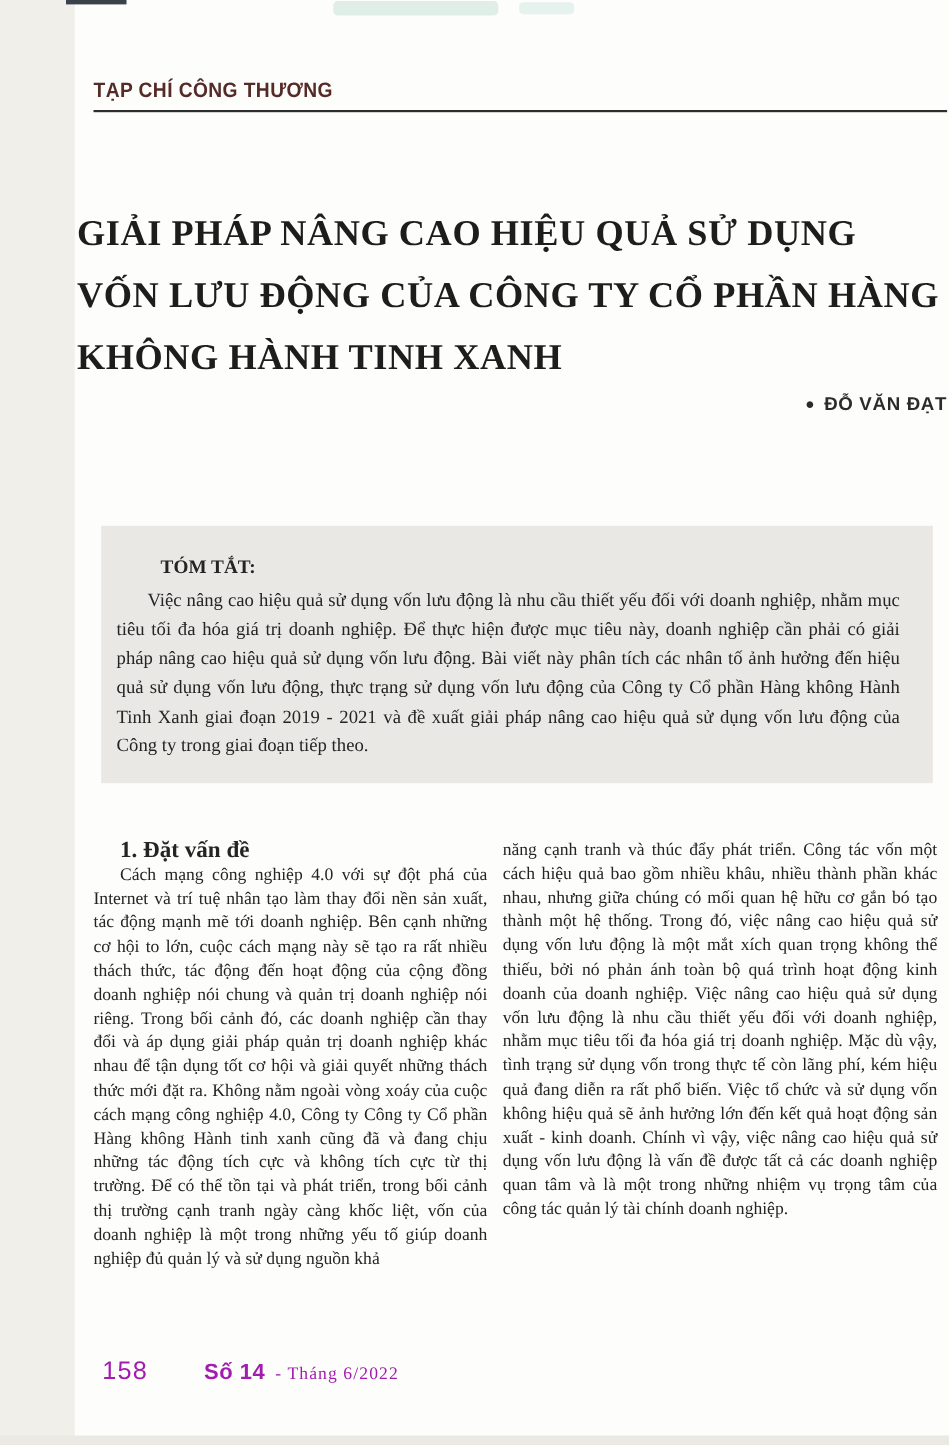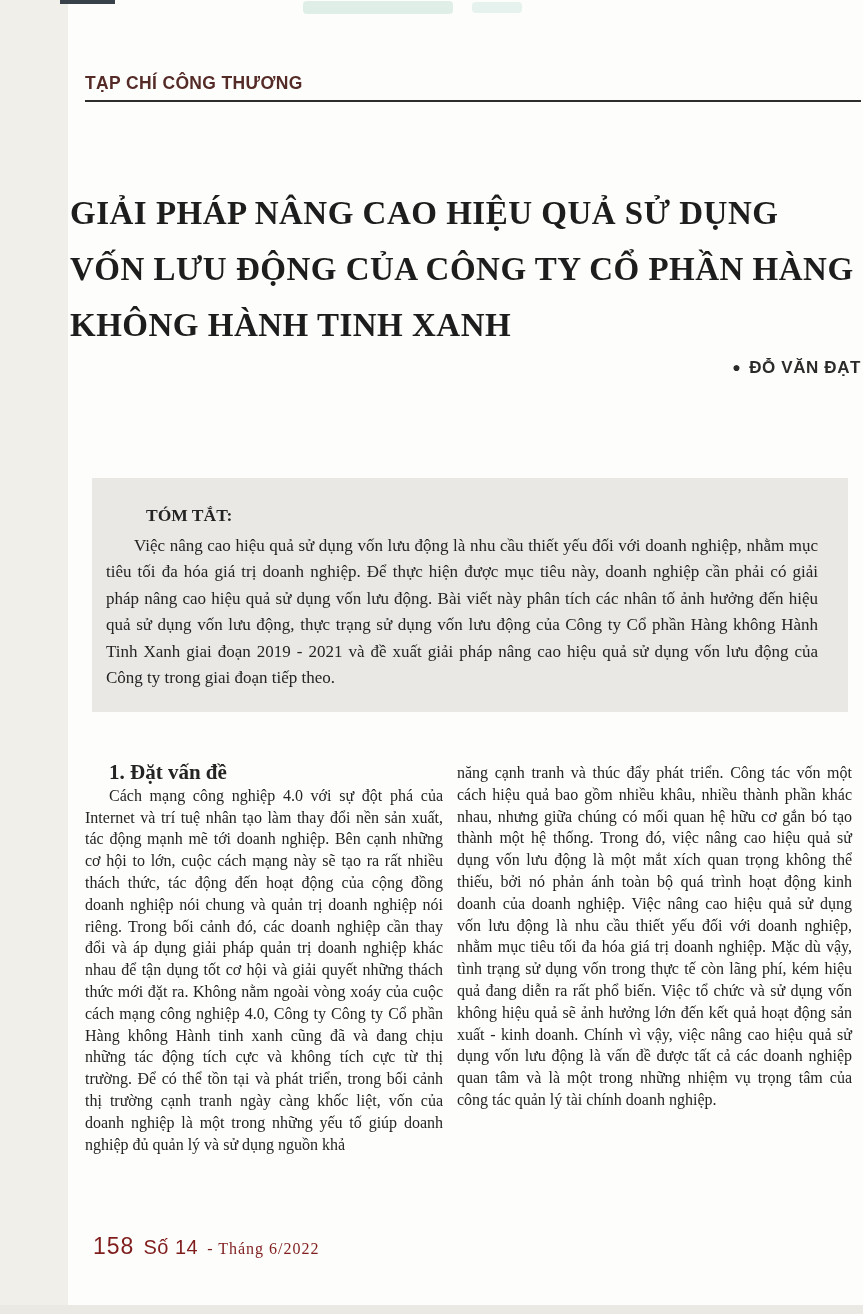--- a/index.html
+++ b/index.html
@@ -36,23 +36,23 @@
   
   .columns{position:absolute;left:85px;top:762px;width:767px;display:flex;gap:14px;}
   .col{font-size:16px;line-height:21.8px;text-align:justify;}
   .col-left{width:358px;}
   .col-right{flex:1;}
   .sec-heading{font-weight:bold;margin:0 0 1px 24px;font-size:21px;}
   .col p{margin:0;}
   .indent{text-indent:24px;}
 
   
-  .footer{position:absolute;left:93px;top:1233px;font-family:"Liberation Sans",sans-serif;color:#7f1d1d;display:flex;align-items:baseline;gap:9px;}
+  .footer{position:absolute;left:93px;top:1233px;font-family:"Liberation Sans",sans-serif;color:#a21caf;display:flex;align-items:baseline;gap:9px;}
   .pagenum{font-size:23px;letter-spacing:1px;}
-  .issue{font-size:20px;font-weight:normal;letter-spacing:.5px;}
+  .issue{font-size:20px;font-weight:bold;letter-spacing:.5px;margin-left:42px;}
   .date{font-size:16px;letter-spacing:1px;font-family:Liberation Serif, serif;}
 </style>
 </head>
 <body>
 
 <div class="page">
 
   <div class="left-edge"></div>
   <div class="dash"></div>
   <div class="smudge1"></div>

